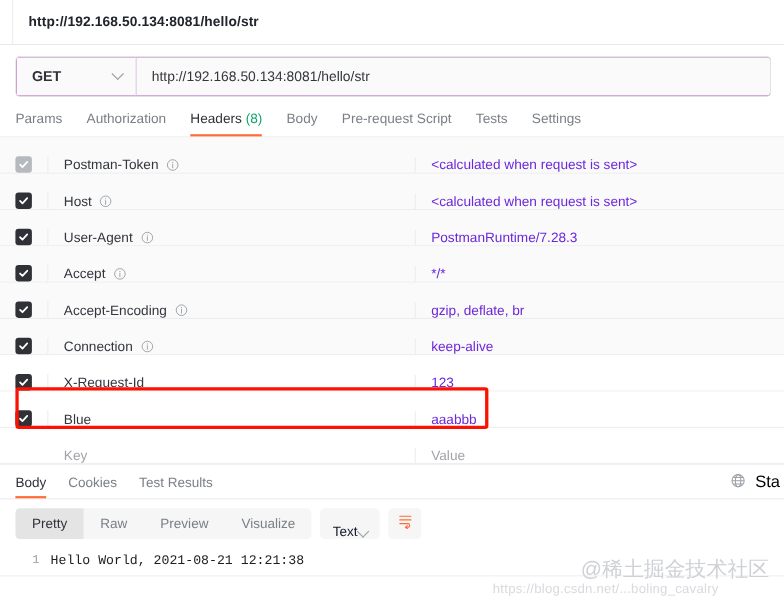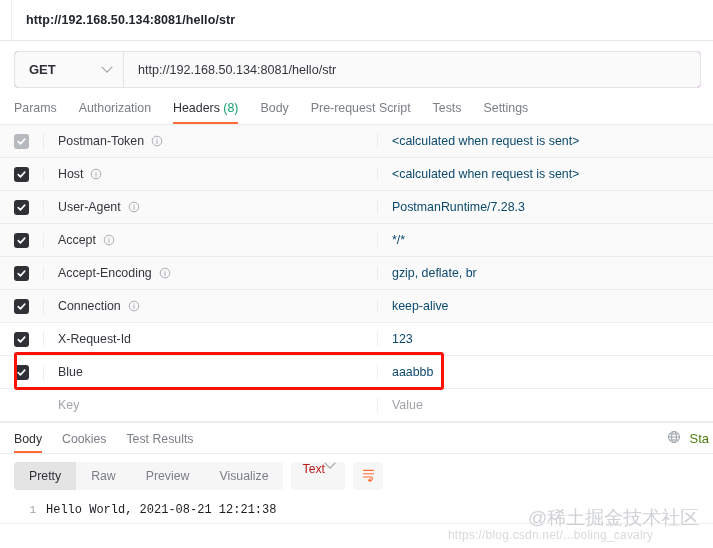--- a/index.html
+++ b/index.html
@@ -101,21 +101,21 @@
   .req-tab:first-child.active::after { left: 0; }
   .count-green { color: #15a46e; }
 
   
   .table {
     border-bottom: 1px solid #ececec;
   }
   .hrow {
     display: flex;
     height: 33px;
-    align-items: center;
+    align-items: flex-end;
     border-bottom: 1px solid #ededed;
     background: #ffffff;
   }
   .hrow.shaded { background: #fafafa; }
   .cb-cell {
     width: 44px;
     display: flex; align-items: center; justify-content: center;
     border-right: 1px solid #ededed;
     flex: 0 0 44px;
   }
@@ -136,21 +136,21 @@
     border-right: 1px solid #ededed;
     font-size: 12.4px;
     color: #33363d;
     overflow: hidden; white-space: nowrap;
   }
   .val-cell {
     flex: 1;
     display: flex; align-items: center;
     padding-left: 14px;
     font-size: 12.4px;
-    color: #0c4a6e;
+    color: #6d28d9;
     overflow: hidden; white-space: nowrap;
   }
   .placeholder { color: #a0a3a8; }
   .info-ico {
     width: 12px; height: 12px;
     flex: 0 0 12px;
     display: inline-block;
     cursor: pointer;
   }
 
@@ -194,22 +194,22 @@
     position: absolute;
     left: 0; right: 10px; bottom: 0;
     height: 2px; background: #ff6c37;
   }
   .resp-right {
     position: absolute;
     right: 4px; top: 0;
     height: 31px;
     display: flex; align-items: center;
     gap: 8px;
-    font-size: 13px;
-    color: #4d7c0f;
+    font-size: 15px;
+    color: #000000;
   }
 
   
   .viewer-bar {
     display: flex; align-items: center;
     gap: 8px;
     padding: 8px 0 8px 14px;
     height: 44px;
   }
   .seg {
@@ -224,27 +224,27 @@
     padding: 0 15px;
     font-size: 12.3px;
     color: #7b7f86;
     cursor: pointer;
   }
   .seg-item.active {
     background: #e4e4e4;
     color: #2f3137;
   }
   .dd {
-    display: flex; align-items: flex-start; gap: 1px;
+    display: flex; align-items: flex-end; gap: 1px;
     height: 28px;
     padding: 0 11px;
     background: #f6f6f6;
     border-radius: 4px;
     font-size: 12.3px;
-    color: #b91c1c;
+    color: #0f172a;
     cursor: pointer;
   }
   .icon-btn {
     width: 30px; height: 28px;
     background: #f6f6f6;
     border-radius: 4px;
     display: flex; align-items: center; justify-content: center;
     cursor: pointer;
   }
 

